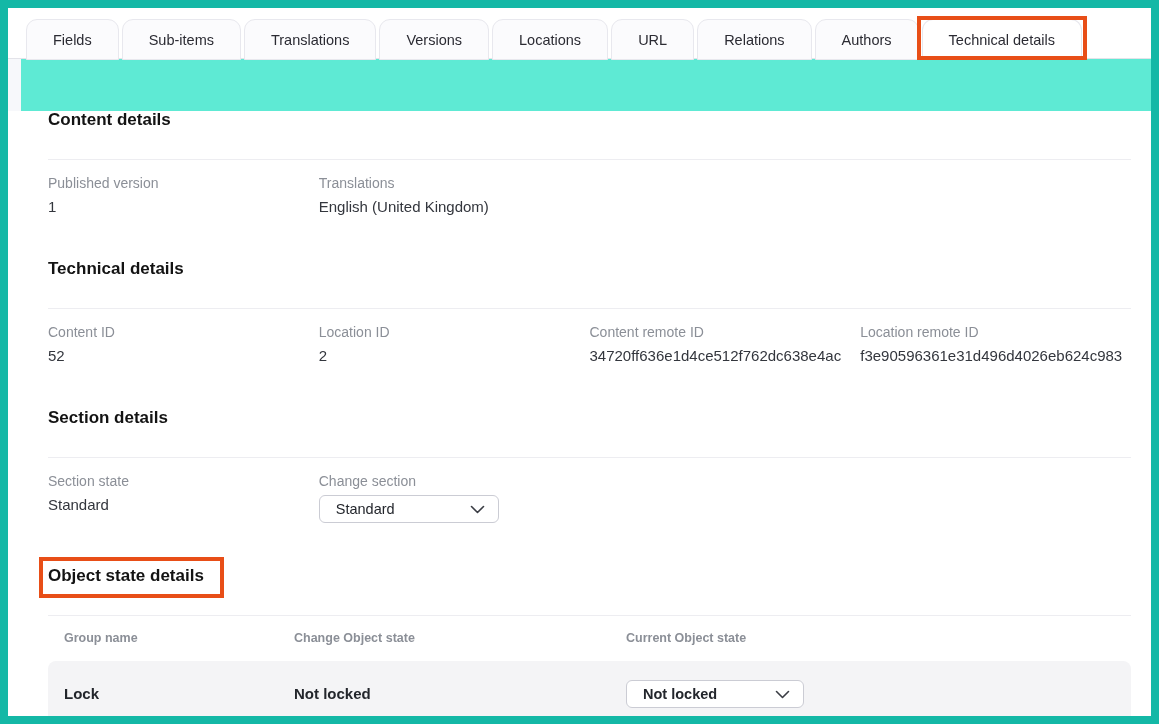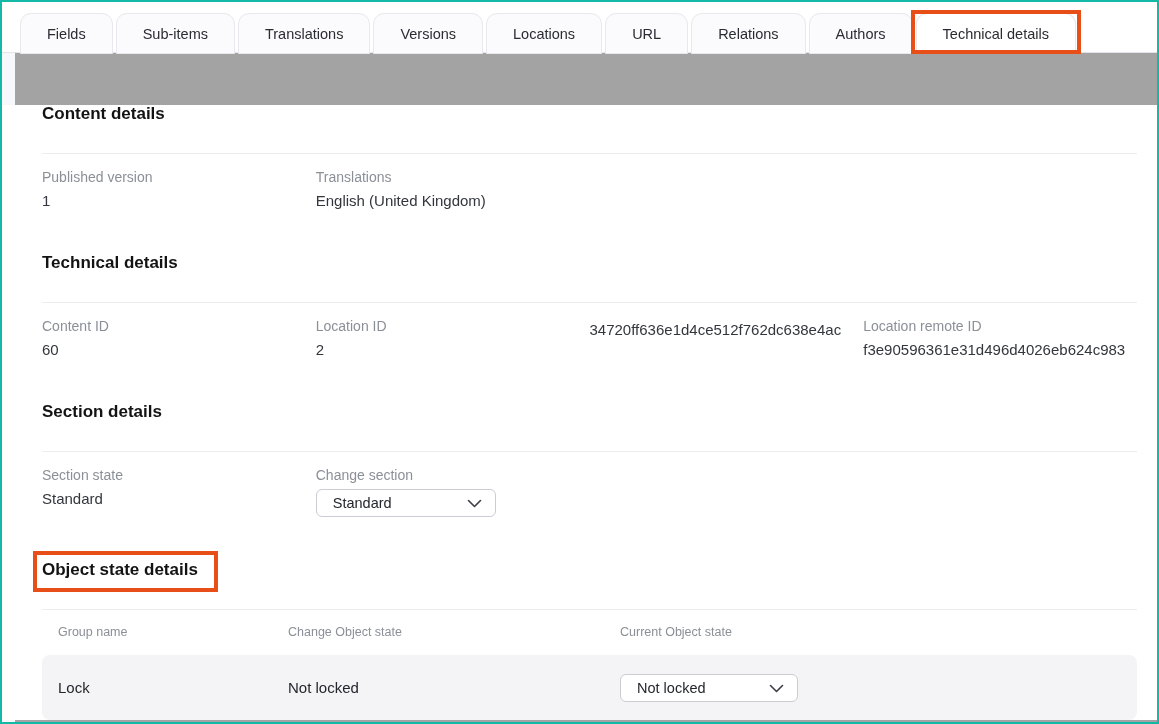--- a/index.html
+++ b/index.html
@@ -5,22 +5,22 @@
   :root { --annotation: #e84e17; }
   * { box-sizing: border-box; margin: 0; padding: 0; }
   body {
     font-family: "Liberation Sans", sans-serif;
     background: #fff;
     width: 1159px; height: 724px;
   }
   .screen {
     position: relative;
     width: 1159px; height: 724px;
-    background: #a3a3a3;
-    border: 2px solid #14b8a6;
+    background: #5eead4;
+    border: 8px solid #14b8a6;
     overflow: hidden;
   }
   
   .tabbar {
     position: relative;
     height: 51px;
     padding: 10px 0 0 18px;
     display: flex;
     align-items: flex-end;
     background: #fff;
@@ -122,20 +122,21 @@
     cursor: pointer;
   }
   .select svg { flex: 0 0 auto; margin-left: 10px; }
   
   .obj-table { margin-top: 16px; }
   .obj-head, .obj-row {
     display: grid;
     grid-template-columns: 230px 332px 1fr;
     align-items: center;
     padding-left: 16px;
+    font-weight: bold;
   }
   .obj-head .col {
     font-size: 12.5px;
     color: #8b8f97;
     line-height: 13px;
   }
   .obj-row {
     margin-top: 16px;
     height: 65px;
     background: #f4f4f6;
@@ -201,27 +202,28 @@
         </div>
       </div>
     </div>
 
     <div class="section">
       <h2 class="section-title">Technical details</h2>
       <div class="divider"></div>
       <div class="fields">
         <div class="field">
           <div class="field-label">Content ID</div>
-          <div class="field-value">60</div>
+          <div class="field-value">52</div>
         </div>
         <div class="field">
           <div class="field-label">Location ID</div>
           <div class="field-value">2</div>
         </div>
         <div class="field">
+          <div class="field-label">Content remote ID</div>
           <div class="field-value">34720ff636e1d4ce512f762dc638e4ac</div>
         </div>
         <div class="field">
           <div class="field-label">Location remote ID</div>
           <div class="field-value">f3e90596361e31d496d4026eb624c983</div>
         </div>
       </div>
     </div>
 
     <div class="section">

